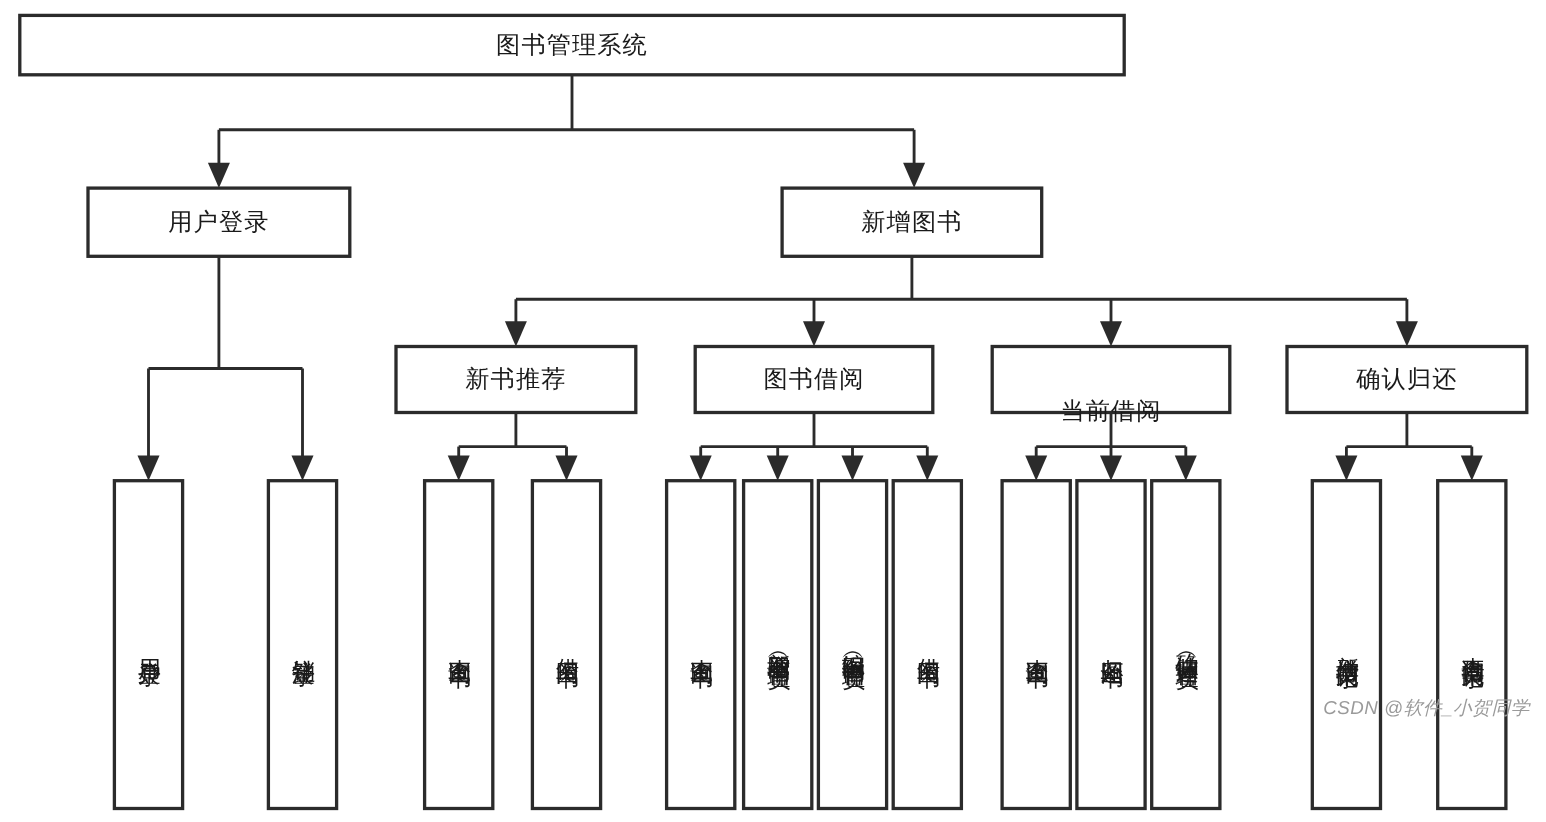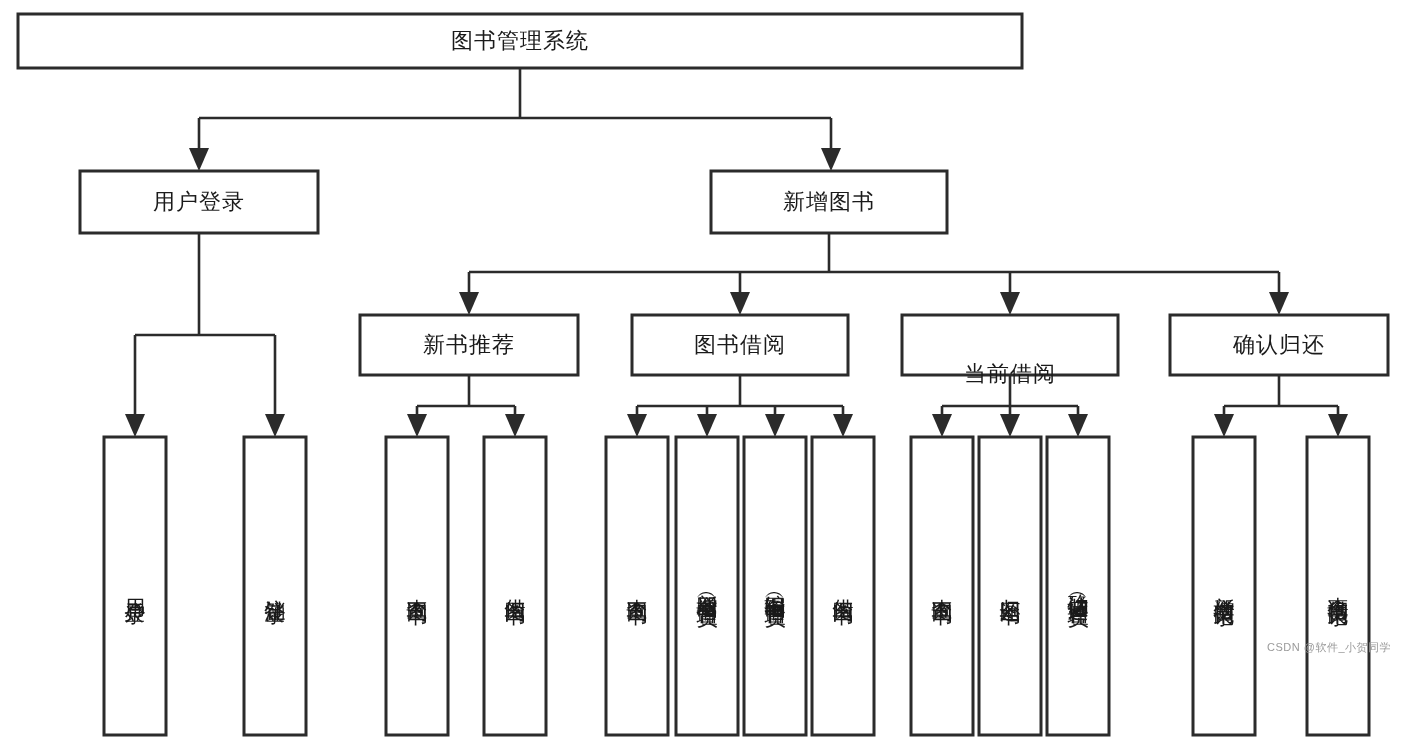--- a/index.html
+++ b/index.html
@@ -57,24 +57,25 @@
   .node-label.vertical {
     writing-mode: vertical-rl;
     text-orientation: upright;
     font-size: 21px;
     letter-spacing: 2px;
   }
   .watermark {
     position: absolute;
     right: 14px;
     bottom: 6px;
-    font-size: 11px;
+    font-size: 17px;
     color: #9a9a9a;
     letter-spacing: 0.5px;
     white-space: nowrap;
+    font-style: italic;
   }
 </style>
 </head>
 <body>
 
 <div id="diagram-root">
 
   <svg class="diagram-svg" viewBox="0 0 1405 747">
 
     <rect class="node-box" x="18" y="14" width="1004" height="54"></rect>

